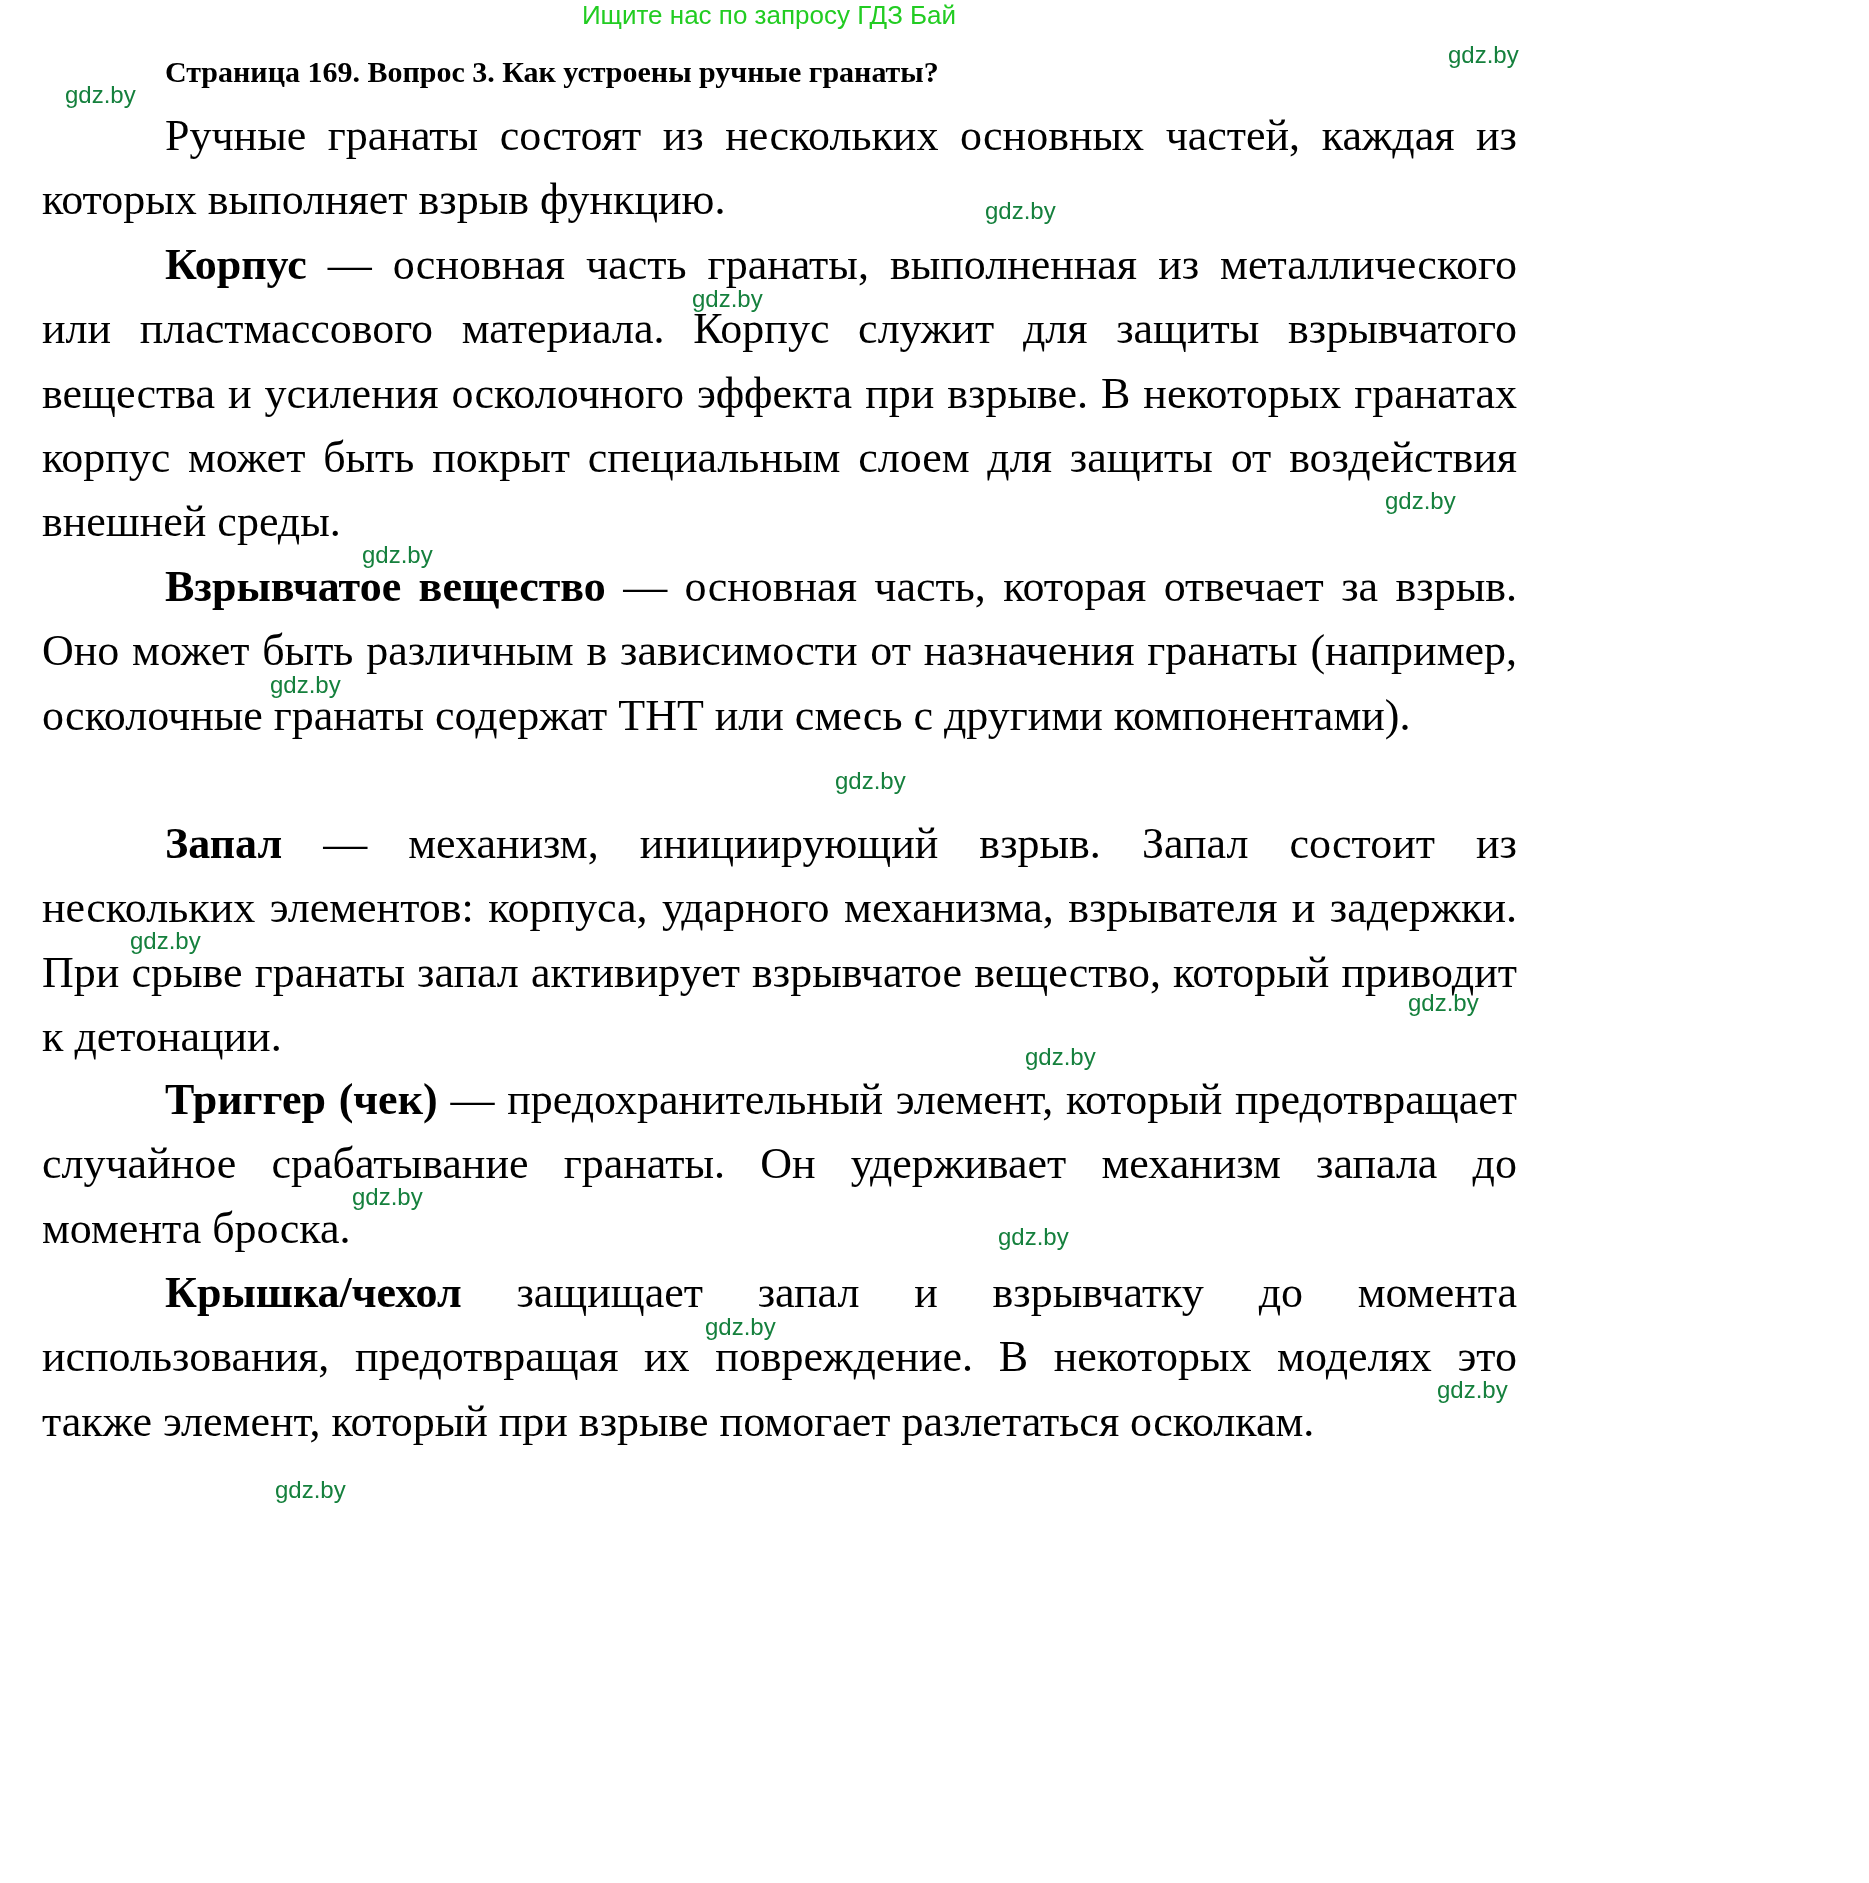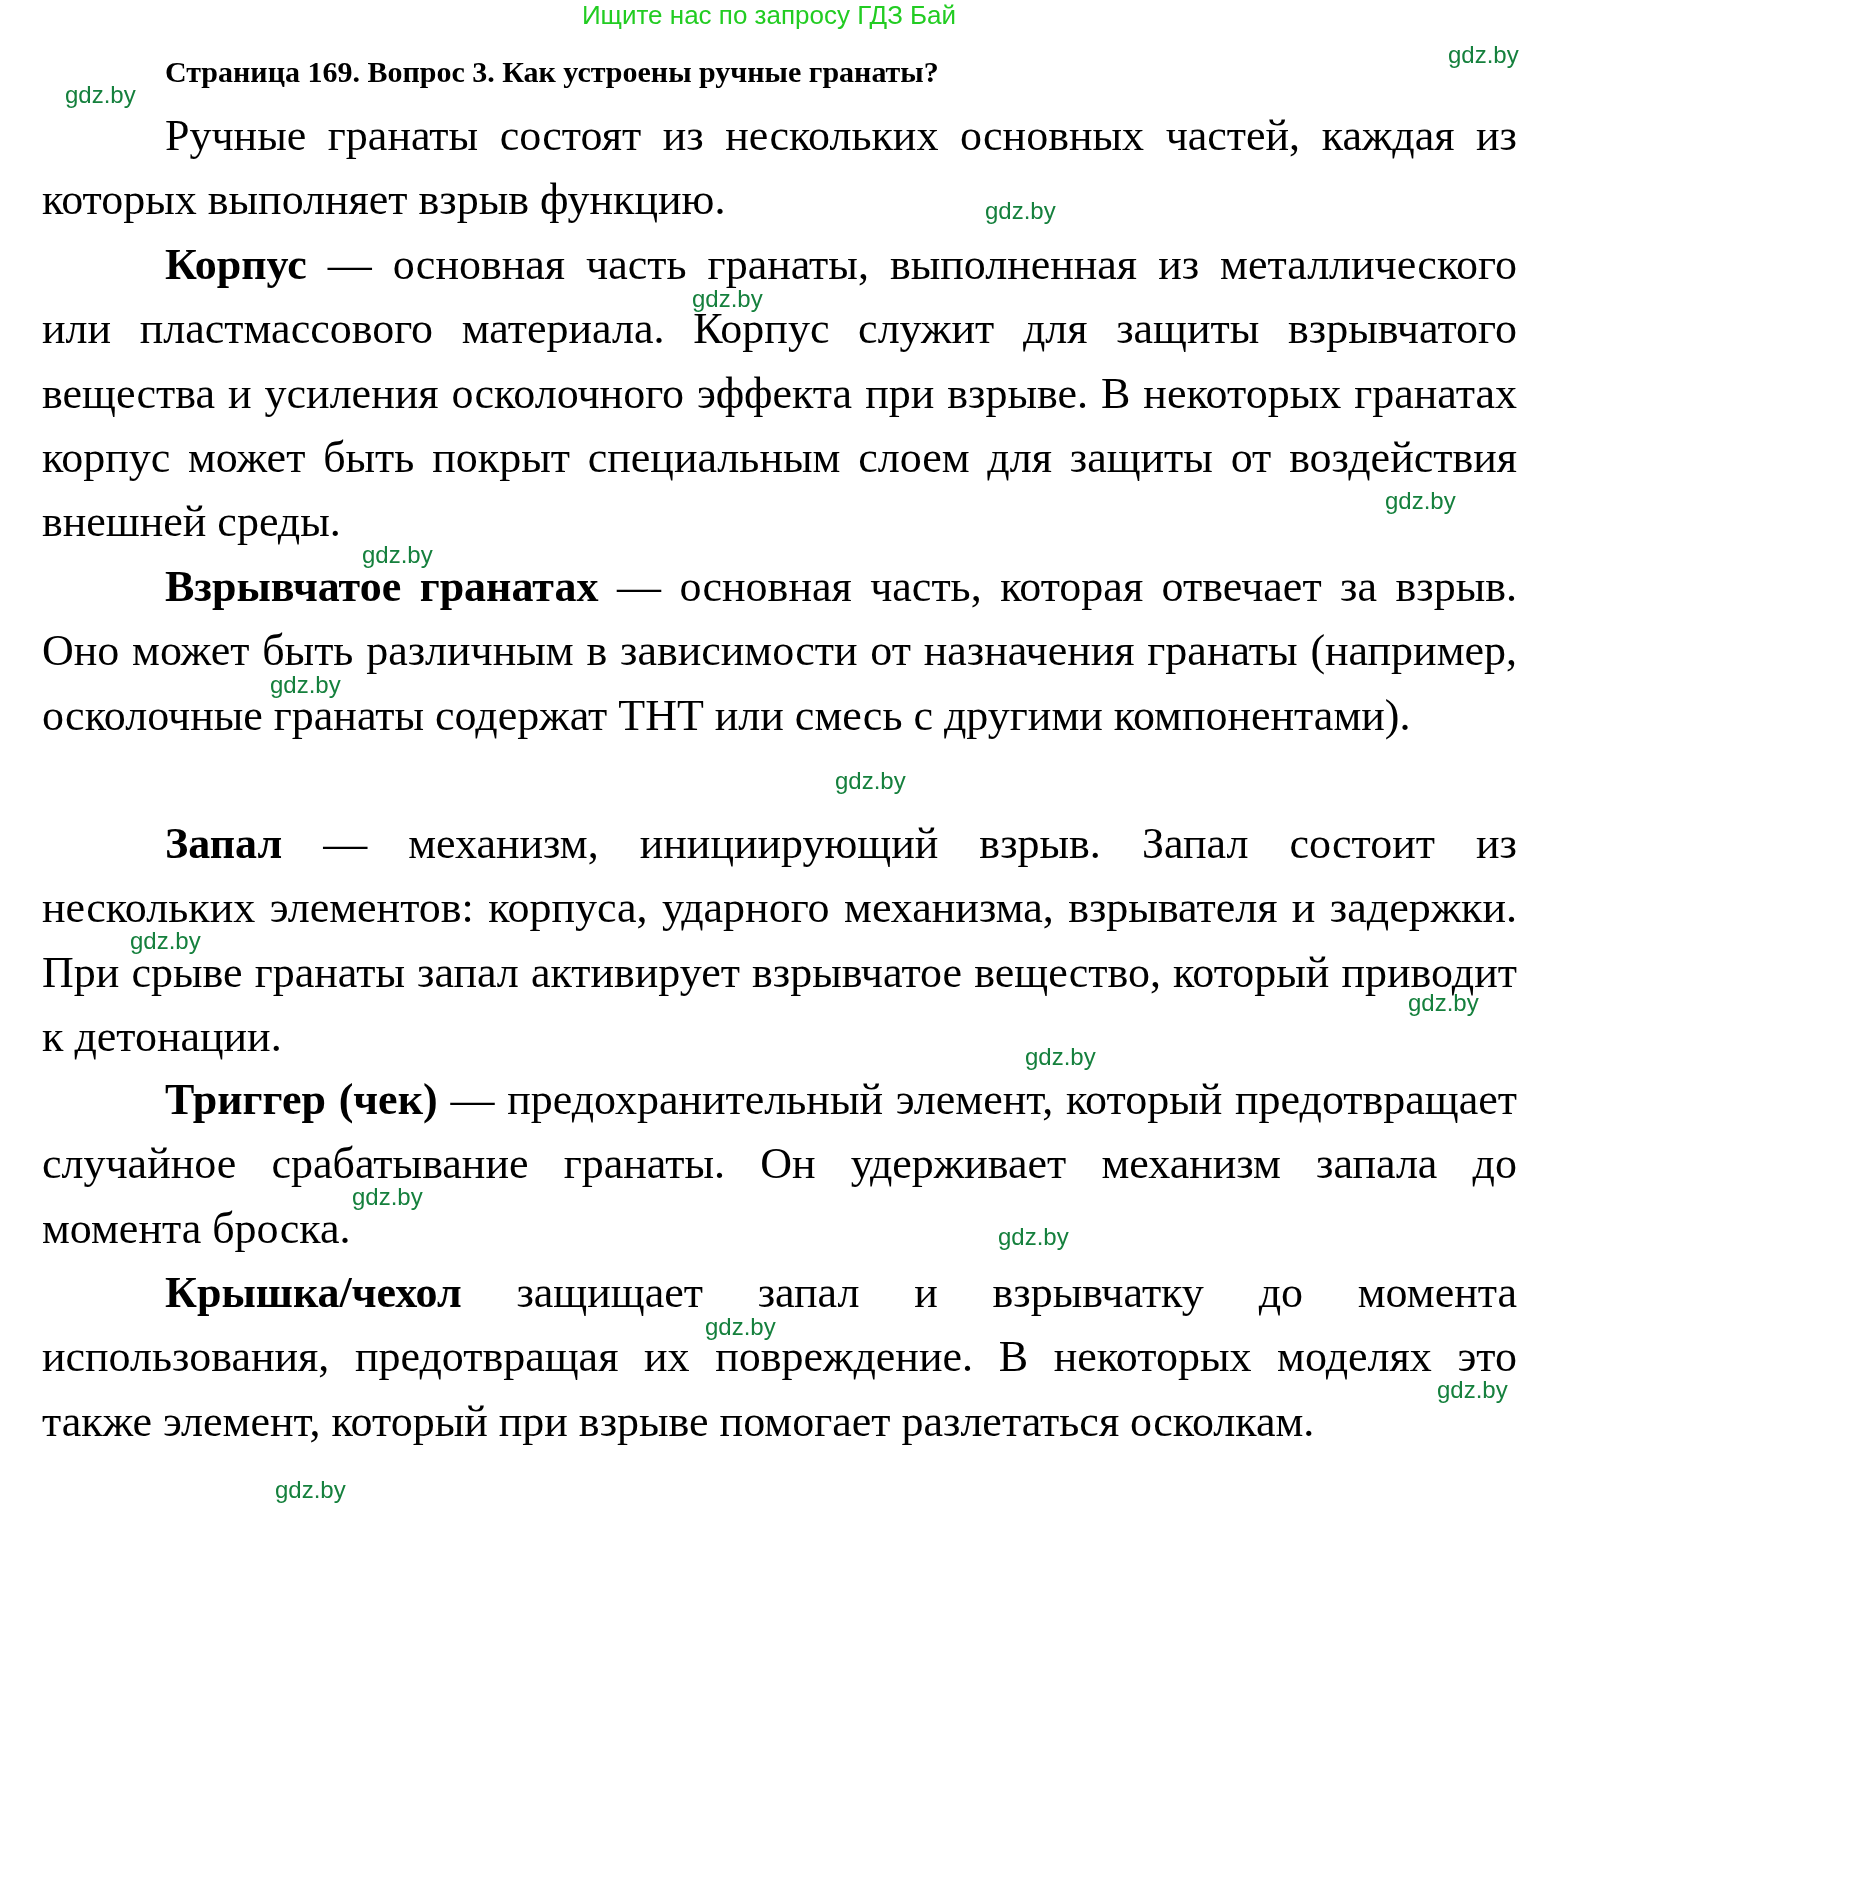--- a/index.html
+++ b/index.html
@@ -39,21 +39,21 @@
 
 <div class="para" style="top:104px;">
   <span>Ручные гранаты состоят из нескольких основных частей, каждая из которых выполняет взрыв функцию.</span>
 </div>
 
 <div class="para" style="top:233px;">
   <b>Корпус</b><span> — основная часть гранаты, выполненная из металлического или пластмассового материала. Корпус служит для защиты взрывчатого вещества и усиления осколочного эффекта при взрыве. В некоторых гранатах корпус может быть покрыт специальным слоем для защиты от воздействия внешней среды.</span>
 </div>
 
 <div class="para" style="top:555px;">
-  <b>Взрывчатое гранатах</b><span> — основная часть, которая отвечает за взрыв. Оно может быть различным в зависимости от назначения гранаты (например, осколочные гранаты содержат ТНТ или смесь с другими компонентами).</span>
+  <b>Взрывчатое вещество</b><span> — основная часть, которая отвечает за взрыв. Оно может быть различным в зависимости от назначения гранаты (например, осколочные гранаты содержат ТНТ или смесь с другими компонентами).</span>
 </div>
 
 <div class="para" style="top:812px;">
   <b>Запал</b><span> — механизм, инициирующий взрыв. Запал состоит из нескольких элементов: корпуса, ударного механизма, взрывателя и задержки. При срыве гранаты запал активирует взрывчатое вещество, который приводит к детонации.</span>
 </div>
 
 <div class="para" style="top:1068px;">
   <b>Триггер (чек)</b><span> — предохранительный элемент, который предотвращает случайное срабатывание гранаты. Он удерживает механизм запала до момента броска.</span>
 </div>
 

